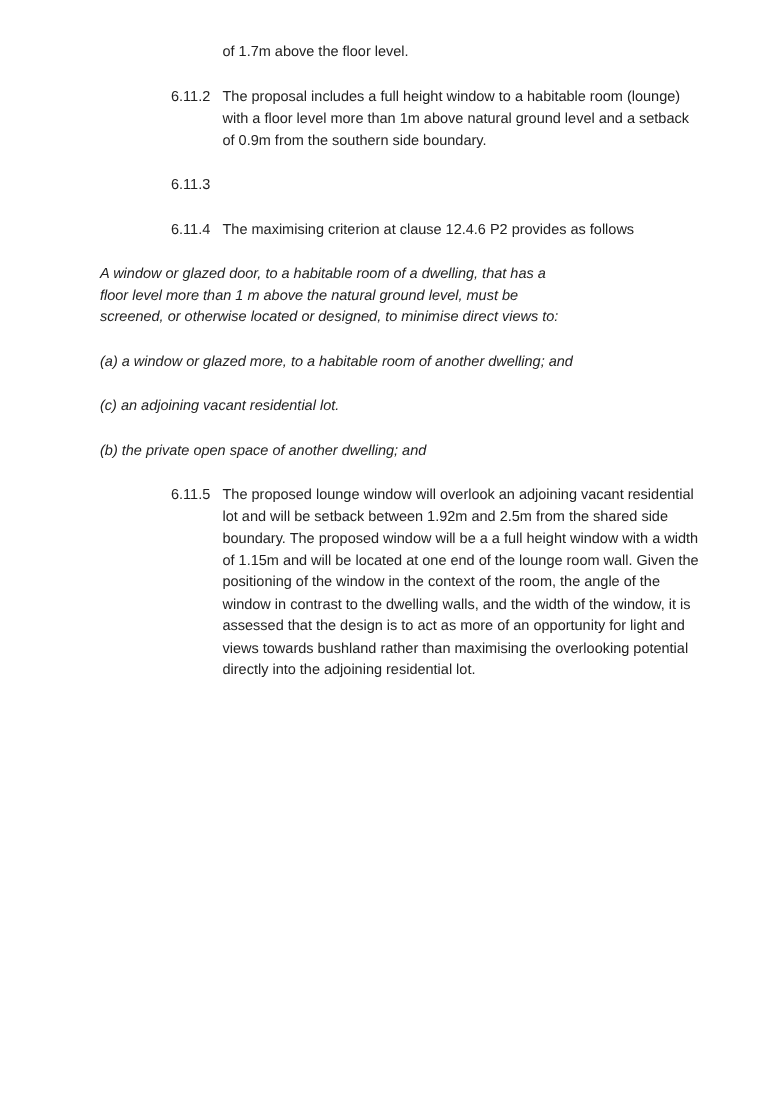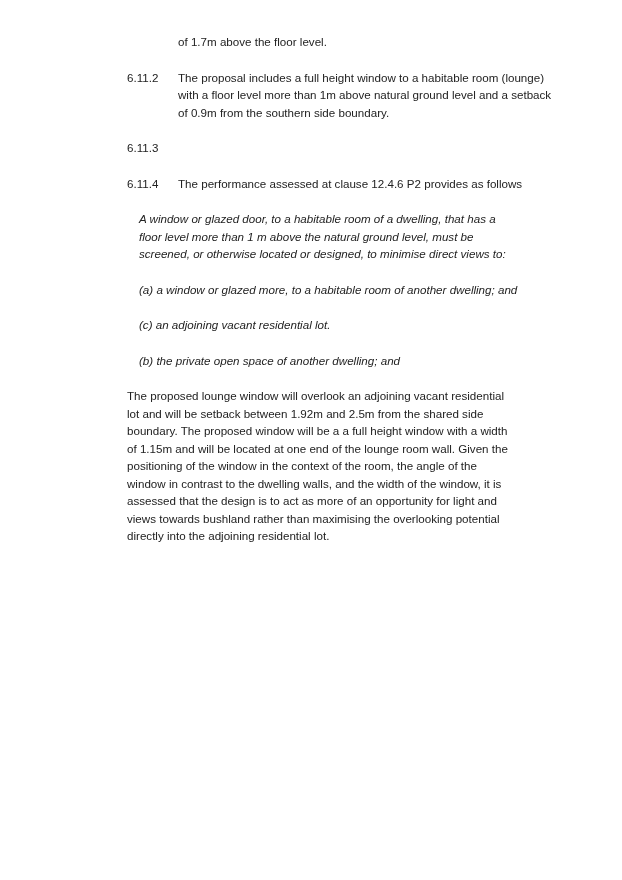--- a/index.html
+++ b/index.html
@@ -22,28 +22,28 @@
     padding-top: 33px;
   }
   .row {
     display: flex;
     margin-bottom: 18px;
     padding-left: 127px;
   }
   .num {
     flex: 0 0 51px;
     width: 51px;
+    text-align: center;
   }
   .text {
     width: 424px;
     white-space: pre-line;
   }
   .row.quote {
     padding-left: 80px;
-    justify-content: center;
   }
   .row.quote .text {
     font-style: italic;
   }
   .footer {
     position: absolute;
     top: 813px;
     right: 29px;
     font-size: 10px;
     line-height: 12px;
@@ -68,21 +68,21 @@
 with a floor level more than 1m above natural ground level and a setback
 of 0.9m from the southern side boundary.</div>
     </div>
 
     <div class="row">
       <div class="num">6.11.3</div>
     </div>
 
     <div class="row">
       <div class="num">6.11.4</div>
-      <div class="text">The performance assessed at clause 12.4.6 P2 provides as follows</div>
+      <div class="text">The maximising criterion at clause 12.4.6 P2 provides as follows</div>
     </div>
 
     <div class="row quote">
       <div class="text">A window or glazed door, to a habitable room of a dwelling, that has a
 floor level more than 1 m above the natural ground level, must be
 screened, or otherwise located or designed, to minimise direct views to:</div>
     </div>
 
     <div class="row quote">
       <div class="text">(a) a window or glazed more, to a habitable room of another dwelling; and</div>
@@ -90,20 +90,21 @@
 
     <div class="row quote">
       <div class="text">(c) an adjoining vacant residential lot.</div>
     </div>
 
     <div class="row quote">
       <div class="text">(b) the private open space of another dwelling; and</div>
     </div>
 
     <div class="row">
+      <div class="num">6.11.5</div>
       <div class="text">The proposed lounge window will overlook an adjoining vacant residential
 lot and will be setback between 1.92m and 2.5m from the shared side
 boundary. The proposed window will be a a full height window with a width
 of 1.15m and will be located at one end of the lounge room wall. Given the
 positioning of the window in the context of the room, the angle of the
 window in contrast to the dwelling walls, and the width of the window, it is
 assessed that the design is to act as more of an opportunity for light and
 views towards bushland rather than maximising the overlooking potential
 directly into the adjoining residential lot.</div>
     </div>

